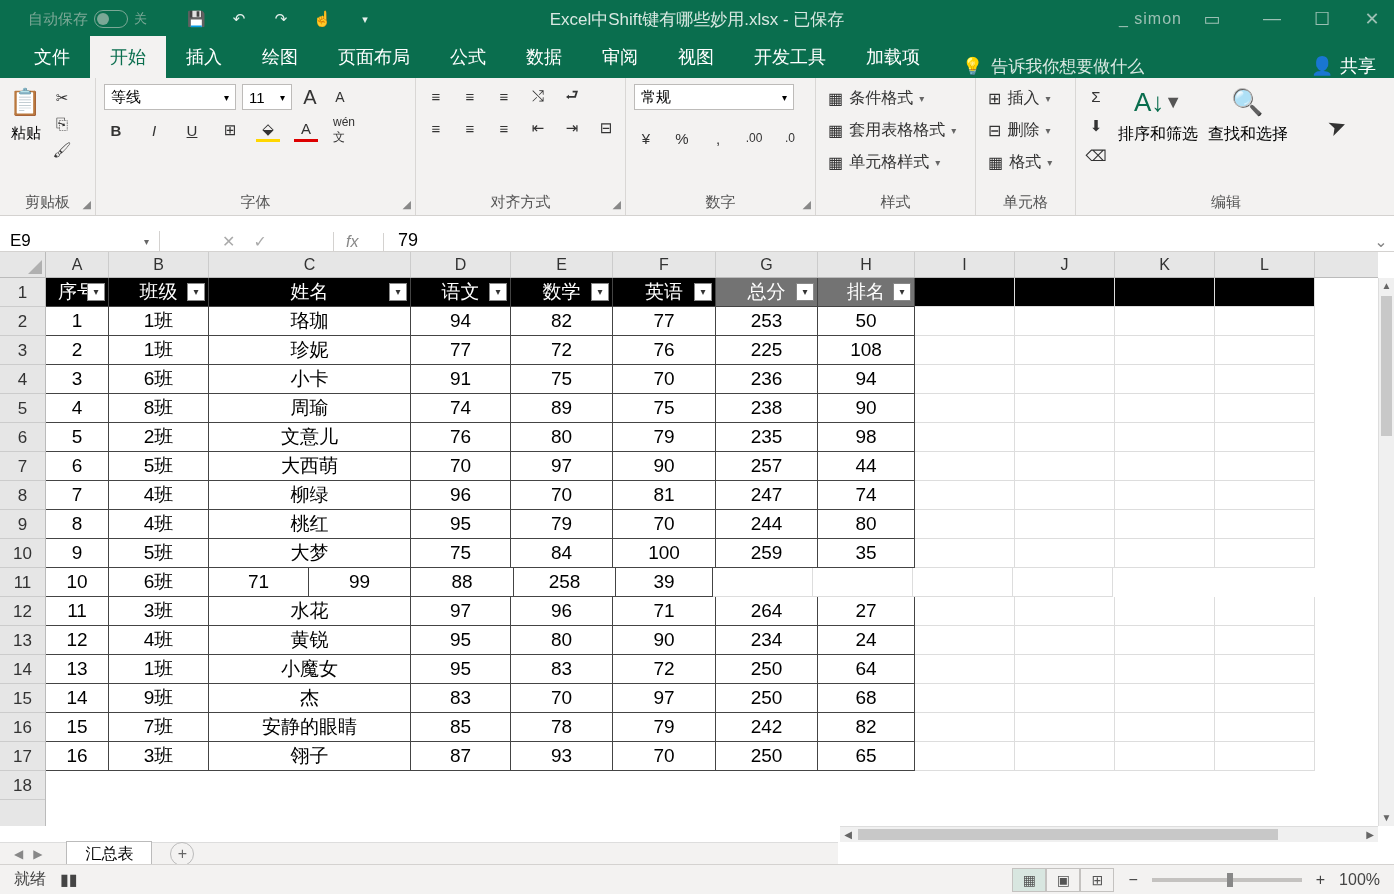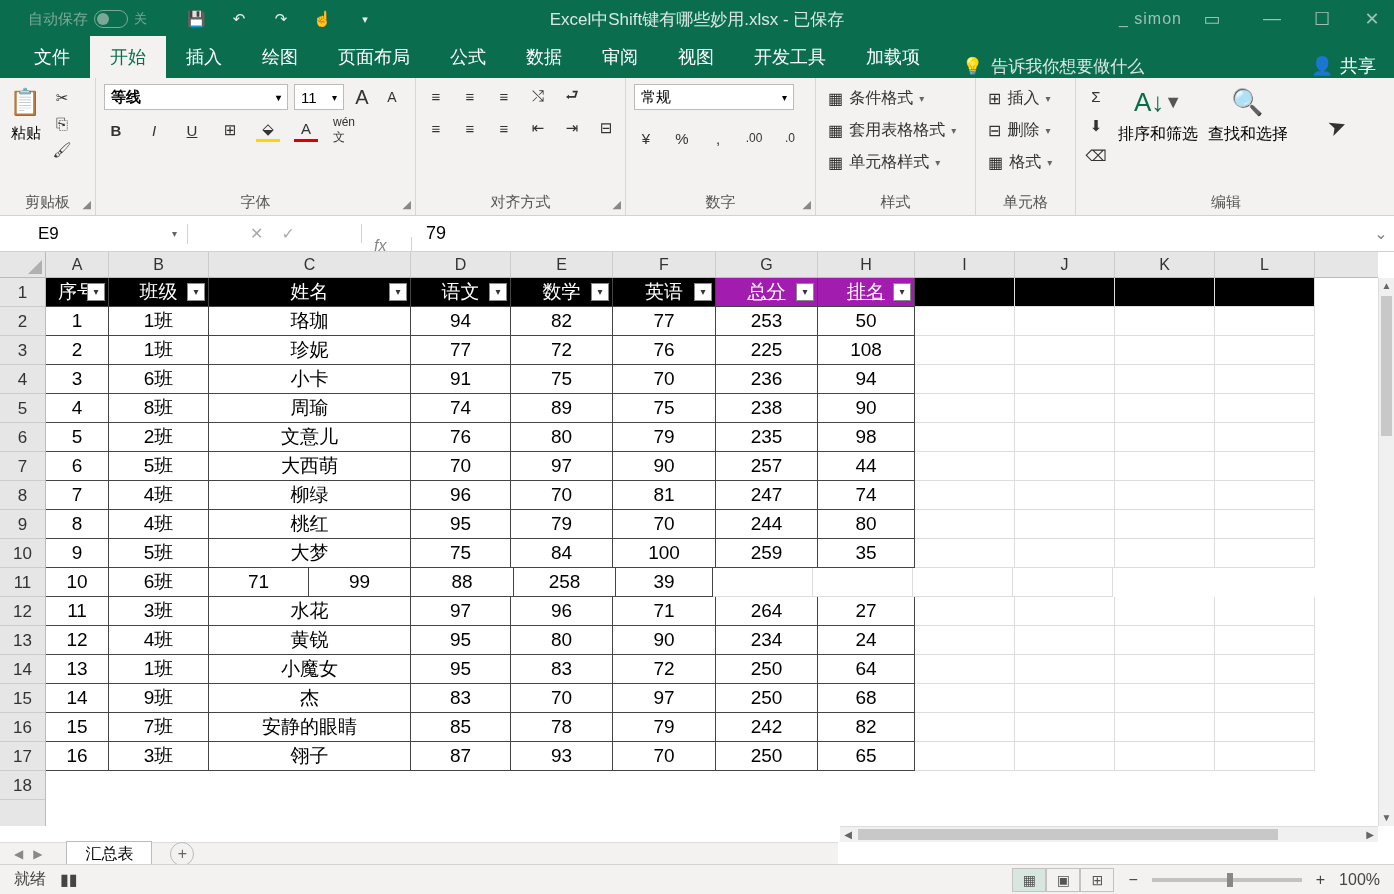--- a/index.html
+++ b/index.html
@@ -29,51 +29,51 @@
 
 .ribbon { height:138px; background:#f3f2f1; border-bottom:1px solid #d4d2d0; display:flex; position:relative; }
 .rgroup { border-right:1px solid #d9d7d5; display:flex; flex-direction:column; justify-content:space-between; padding:6px 8px 3px 8px; position:relative; }
 .rgroup-label { text-align:center; font-size:15px; color:#555; padding-top:2px; }
 .rgroup-body { flex:1; display:flex; gap:6px; align-items:flex-start; }
 .launcher { position:absolute; right:4px; bottom:4px; font-size:11px; color:#888; }
 .vstack { display:flex; flex-direction:column; gap:2px; }
 .hstack { display:flex; gap:6px; align-items:center; }
 .ribbon-btn { min-width:24px; height:24px; display:flex; align-items:center; justify-content:center; font-size:15px; color:#333; }
 .ribbon-ctrl { height:26px; border:1px solid #bdbbb9; background:#fff; display:flex; align-items:center; padding:0 6px; font-size:15px; }
-.fontname { width:184px; justify-content:space-between;font-weight:bold; }
+.fontname { width:132px; justify-content:space-between; }
 .fontsize { width:50px; justify-content:space-between; }
 .bigA { font-size:20px; } .smallA { font-size:14px; }
 .menu-item { display:flex; align-items:center; gap:6px; font-size:16px; color:#333; height:28px; padding:0 4px; }
 .menu-item .dd { font-size:10px; color:#666; }
 .edit-col { display:flex; flex-direction:column; align-items:center; gap:4px; }
 .big-icon { width:36px; height:36px; display:flex; align-items:center; justify-content:center; font-size:26px; color:#0a6e4e; }
 .numfmt { width:160px; justify-content:space-between; }
 
 
-.fbar { height:36px; border-bottom:1px solid #d4d2d0; display:flex; align-items:center; background:#fff;padding-left:28px; }
+.fbar { height:36px; border-bottom:1px solid #d4d2d0; display:flex; align-items:flex-end; background:#fff; }
 .namebox { width:160px; border-right:1px solid #d4d2d0; display:flex; align-items:center; padding:0 10px; font-size:17px; justify-content:space-between; }
 .namebox .dd { font-size:10px; color:#666; }
 .fbar-icons { display:flex; align-items:center; gap:18px; padding:0 18px; border-right:1px solid #d4d2d0; color:#aaa; width:130px; margin-left:44px; }
 .fbar-fx { display:flex; align-items:center; padding:0 12px; font-style:italic; color:#888; border-right:1px solid #d4d2d0; width:50px;margin-top:25px; }
 .fbar-input { flex:1; display:flex; align-items:center; padding:0 14px; font-size:18px; }
 .fbar-expand { width:26px; display:flex; align-items:center; justify-content:center; color:#888; }
 
 
 .grid-wrap { position:absolute; top:252px; left:0; right:0; bottom:52px; overflow:hidden; }
 .corner { position:absolute; left:0; top:0; width:46px; height:26px; background:#e6e6e6; border-right:1px solid #bbb; border-bottom:1px solid #bbb; }
 .corner::after { content:""; position:absolute; right:3px; bottom:3px; width:0; height:0; border-left:14px solid transparent; border-bottom:14px solid #b0b0b0; }
 .colheads { position:absolute; left:46px; top:0; right:16px; height:26px; display:flex; background:#e6e6e6; border-bottom:1px solid #bbb; }
 .ch { border-right:1px solid #ccc; text-align:center; font-size:16px; color:#333; line-height:26px; }
 .rowheads { position:absolute; left:0; top:26px; width:46px; bottom:16px; background:#e6e6e6; border-right:1px solid #bbb; }
 .rh { height:29px; border-bottom:1px solid #ccc; text-align:center; font-size:17px; color:#333; line-height:29px; }
 .cells { position:absolute; left:46px; top:26px; right:16px; bottom:16px; overflow:hidden; background:#fff; }
 .row { display:flex; height:29px; }
 .cell { border-right:1px solid #444; border-bottom:1px solid #444; text-align:center; font-size:19px; line-height:28px; overflow:hidden; white-space:nowrap; }
 .row.header .cell { background:#000; color:#fff; font-size:19px; position:relative; }
-.row.header .cell.red { background:#a21caf;text-decoration:underline; }
+.row.header .cell.red { background:#737373; }
 .filter-btn { position:absolute; right:3px; top:50%; transform:translateY(-50%); width:18px; height:18px; background:#fff; border:1px solid #888; font-size:10px; color:#333; display:flex; align-items:center; justify-content:center; }
 .vsb { position:absolute; right:0; top:26px; bottom:16px; width:16px; background:#f0f0f0; border-left:1px solid #ddd; }
 .vsb-thumb { position:absolute; left:2px; right:2px; top:18px; height:140px; background:#c8c8c8; }
 .vsb-ar { position:absolute; left:0; right:0; height:16px; text-align:center; font-size:10px; color:#666; line-height:16px; }
 .hsb { position:absolute; left:840px; right:16px; bottom:0; height:16px; background:#f0f0f0; border-top:1px solid #ddd; }
 .hsb-ar { position:absolute; top:0; bottom:0; width:16px; text-align:center; font-size:10px; color:#666; line-height:16px; }
 .hsb-thumb { position:absolute; top:2px; bottom:2px; left:18px; width:420px; background:#c8c8c8; }
 
 
 .sheettabs { position:absolute; left:0; bottom:30px; height:22px; display:flex; align-items:center; background:#f3f2f1; padding-left:14px; gap:6px; width:838px; border-top:1px solid #ddd; }

